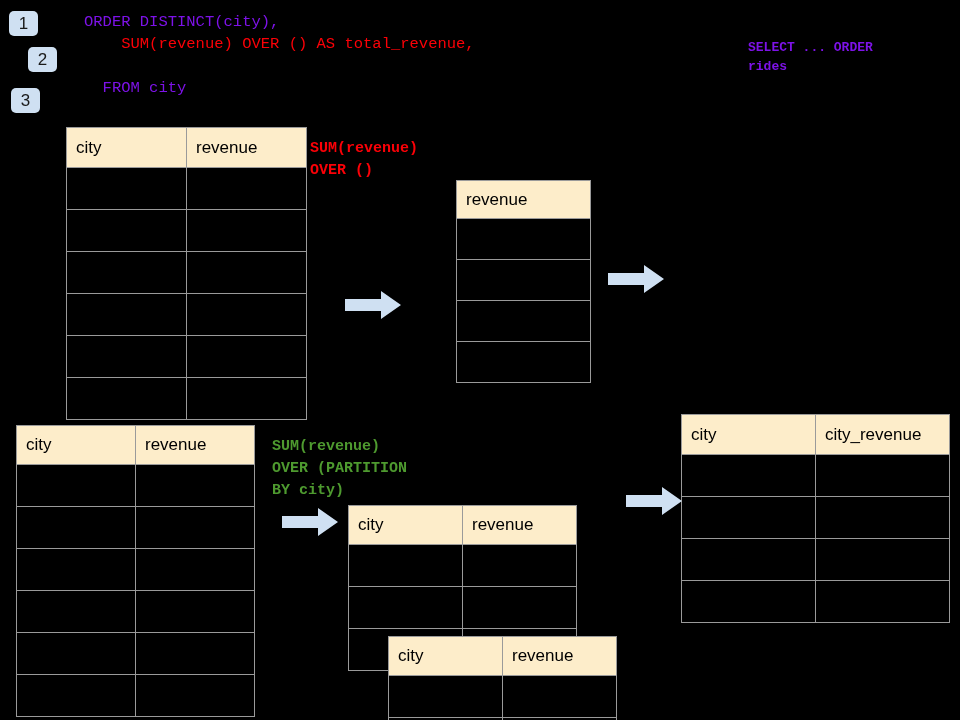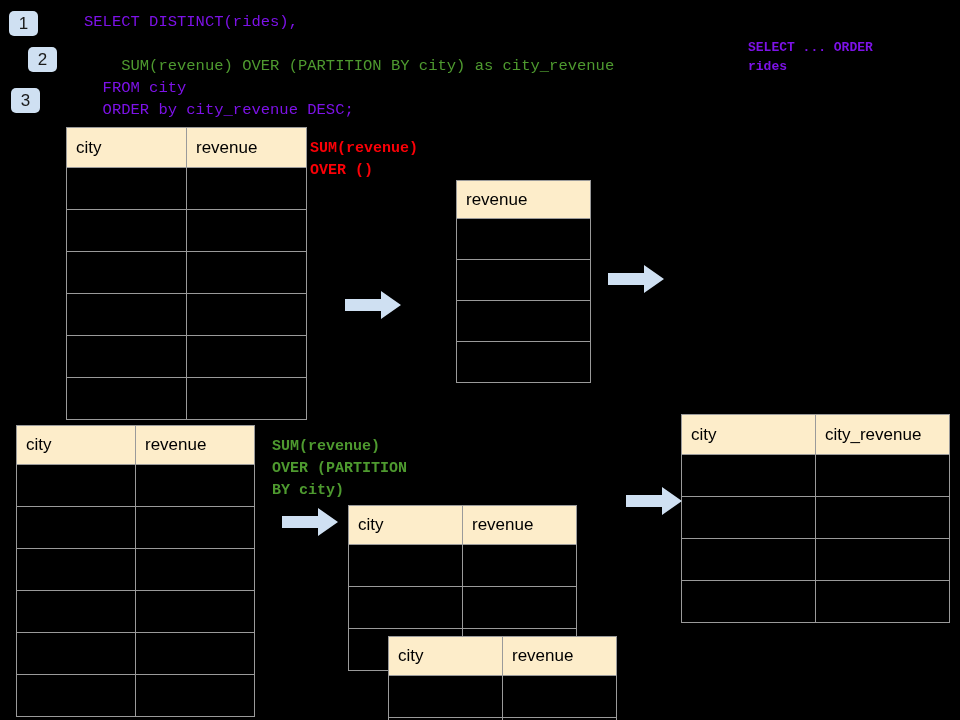--- a/index.html
+++ b/index.html
@@ -95,24 +95,23 @@
 </style>
 </head>
 <body>
 
 <div id="slide">
 
   <div class="badge" style="left:9px;  top:11px;">1</div>
   <div class="badge" style="left:28px; top:47px;">2</div>
   <div class="badge" style="left:11px; top:88px;">3</div>
 
-  <div class="code c-purple" style="left:84px; top:12px;">SELECT DISTINCT(rides),</div>
-  <div class="code c-green" style="left:84px; top:56px;">    SUM(revenue) OVER (PARTITION BY city) as city_revenue</div>
+  <div class="code c-purple" style="left:84px; top:12px;">ORDER DISTINCT(city),</div>
+  <div class="code c-red" style="left:84px; top:34px;">    SUM(revenue) OVER () AS total_revenue,</div>
   <div class="code c-purple" style="left:84px; top:78px;">  FROM city</div>
-  <div class="code c-purple" style="left:84px; top:100px;">  ORDER by city_revenue DESC;</div>
 
   <div class="annot c-purple" style="left:748px; top:38px;">SELECT ... ORDER
 rides</div>
 
   <div class="label red" style="left:310px; top:138px;">SUM(revenue)
 OVER ()</div>
 
   <div class="label green" style="left:272px; top:436px;">SUM(revenue)
 OVER (PARTITION
 BY city)</div>

